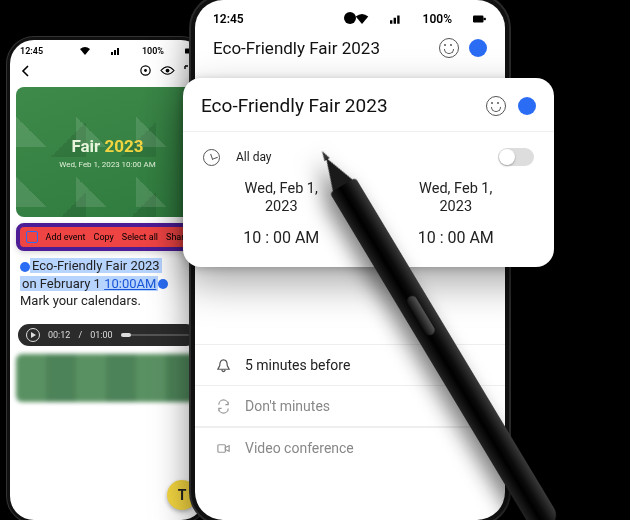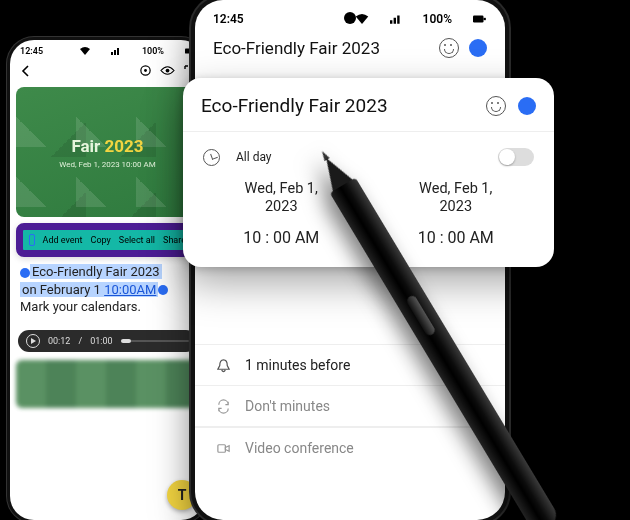--- a/index.html
+++ b/index.html
@@ -50,22 +50,22 @@
     background:
       linear-gradient(45deg, rgba(255,255,255,.12) 25%, transparent 25%) 0 0/60px 60px,
       linear-gradient(-45deg, rgba(0,0,0,.1) 25%, transparent 25%) 0 0/70px 70px;
   }
   .poster * { position: relative; }
   .poster-title { font-size: 17px; font-weight: 700; color: #e6f5dc; }
   .poster-year { color: #f3d541; }
   .poster-sub { font-size: 8px; margin-top: 4px; color: #dff0d8; }
   .context-bar {
     margin: 6px 6px 0;
-    background: #14b8a6;
-    border: 7px solid #4c1d95;
+    background: #ef4444;
+    border: 4px solid #4c1d95;
     border-radius: 8px;
     box-shadow: 0 2px 6px rgba(0,0,0,.15);
     padding: 4px 6px;
     font-size: 9px;
     display:flex; gap:8px; align-items:center;
     white-space: nowrap;
   }
   .cal-ic {
     width:10px; height:10px; border:1.5px solid #2a6df4; border-radius:2px;
     display:inline-block; position:relative;
@@ -334,21 +334,21 @@
 
   <div style="height:276px"></div>
 
   <div class="sep"></div>
   <div class="option-row">
     <span class="ico">
       <svg width="15" height="15" viewBox="0 0 16 16">
             <path d="M8 2 Q12 2 12 8 L14 12 H2 L4 8 Q4 2 8 2 Z M6 13 Q8 16 10 13" stroke="#555" stroke-width="1.3" fill="none"></path>
           </svg>
     </span>
-    <span>1 minutes before</span>
+    <span>5 minutes before</span>
   </div>
   <div class="sep"></div>
   <div class="option-row">
     <span class="ico">
       <svg width="15" height="15" viewBox="0 0 16 16">
             <path d="M3 6 A5 5 0 0 1 13 6 M13 10 A5 5 0 0 1 3 10 M13 3 V6 H10 M3 13 V10 H6" stroke="#999" stroke-width="1.3" fill="none"></path>
           </svg>
     </span>
     <span class="muted">Don't minutes</span>
   </div>

